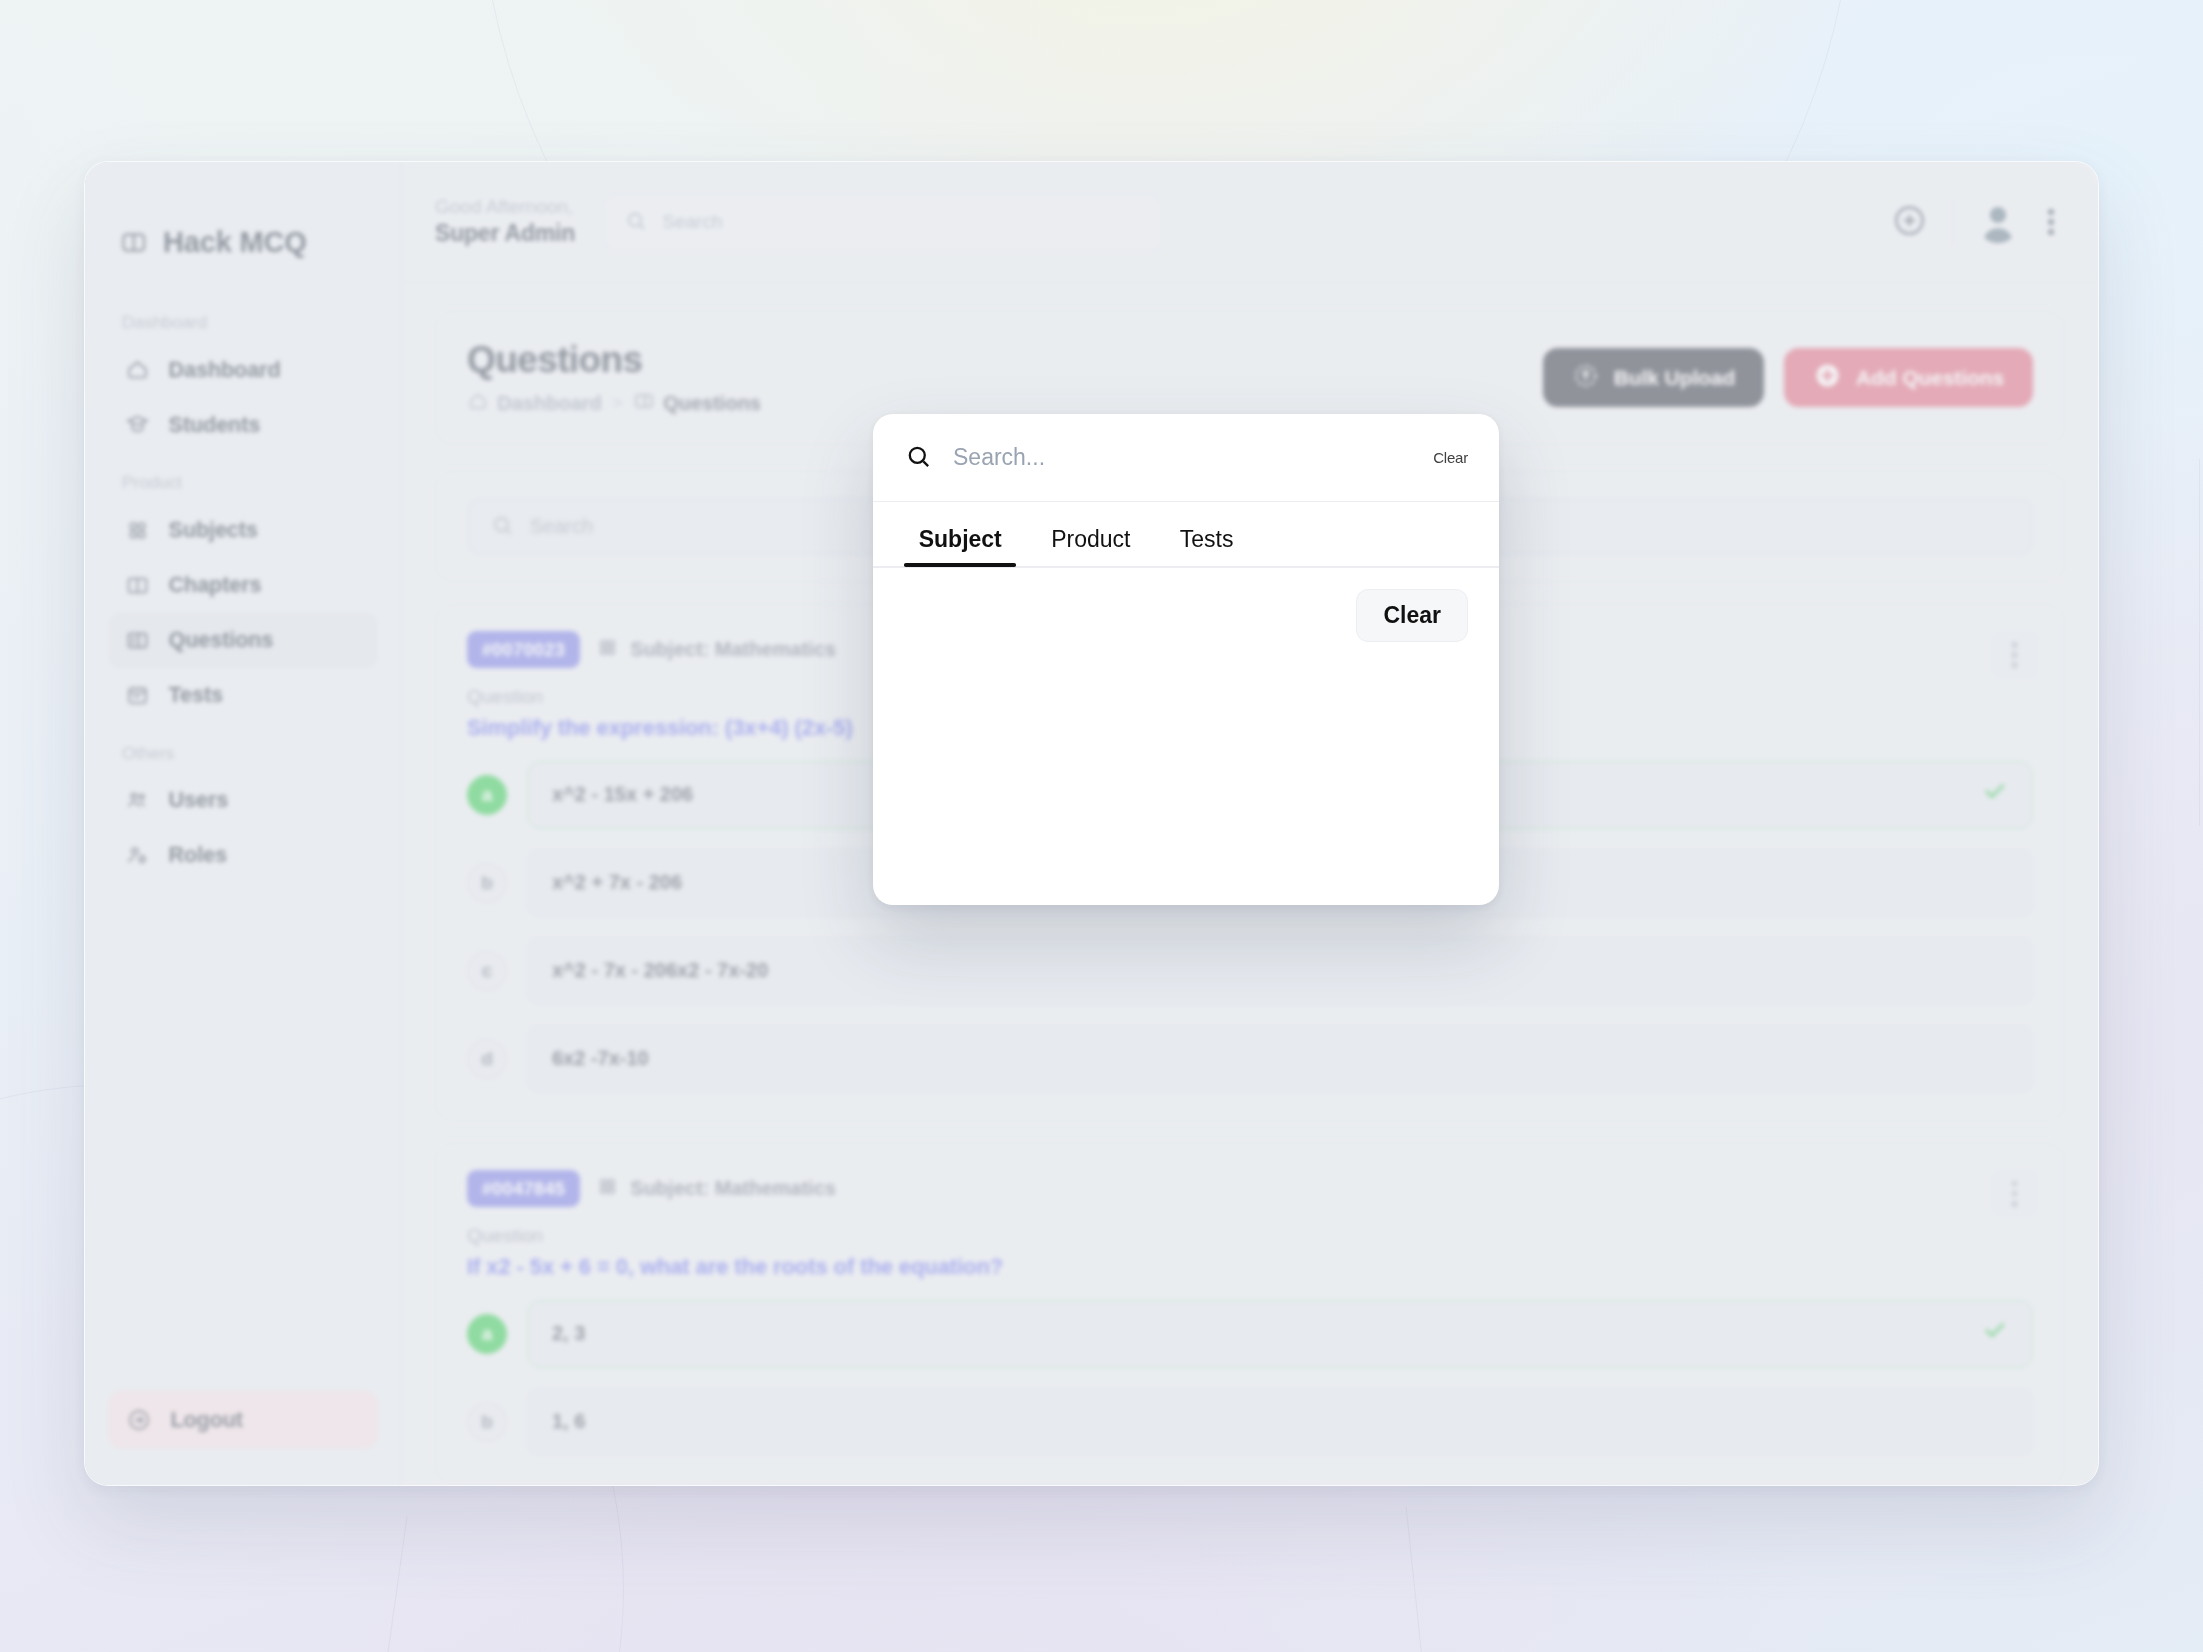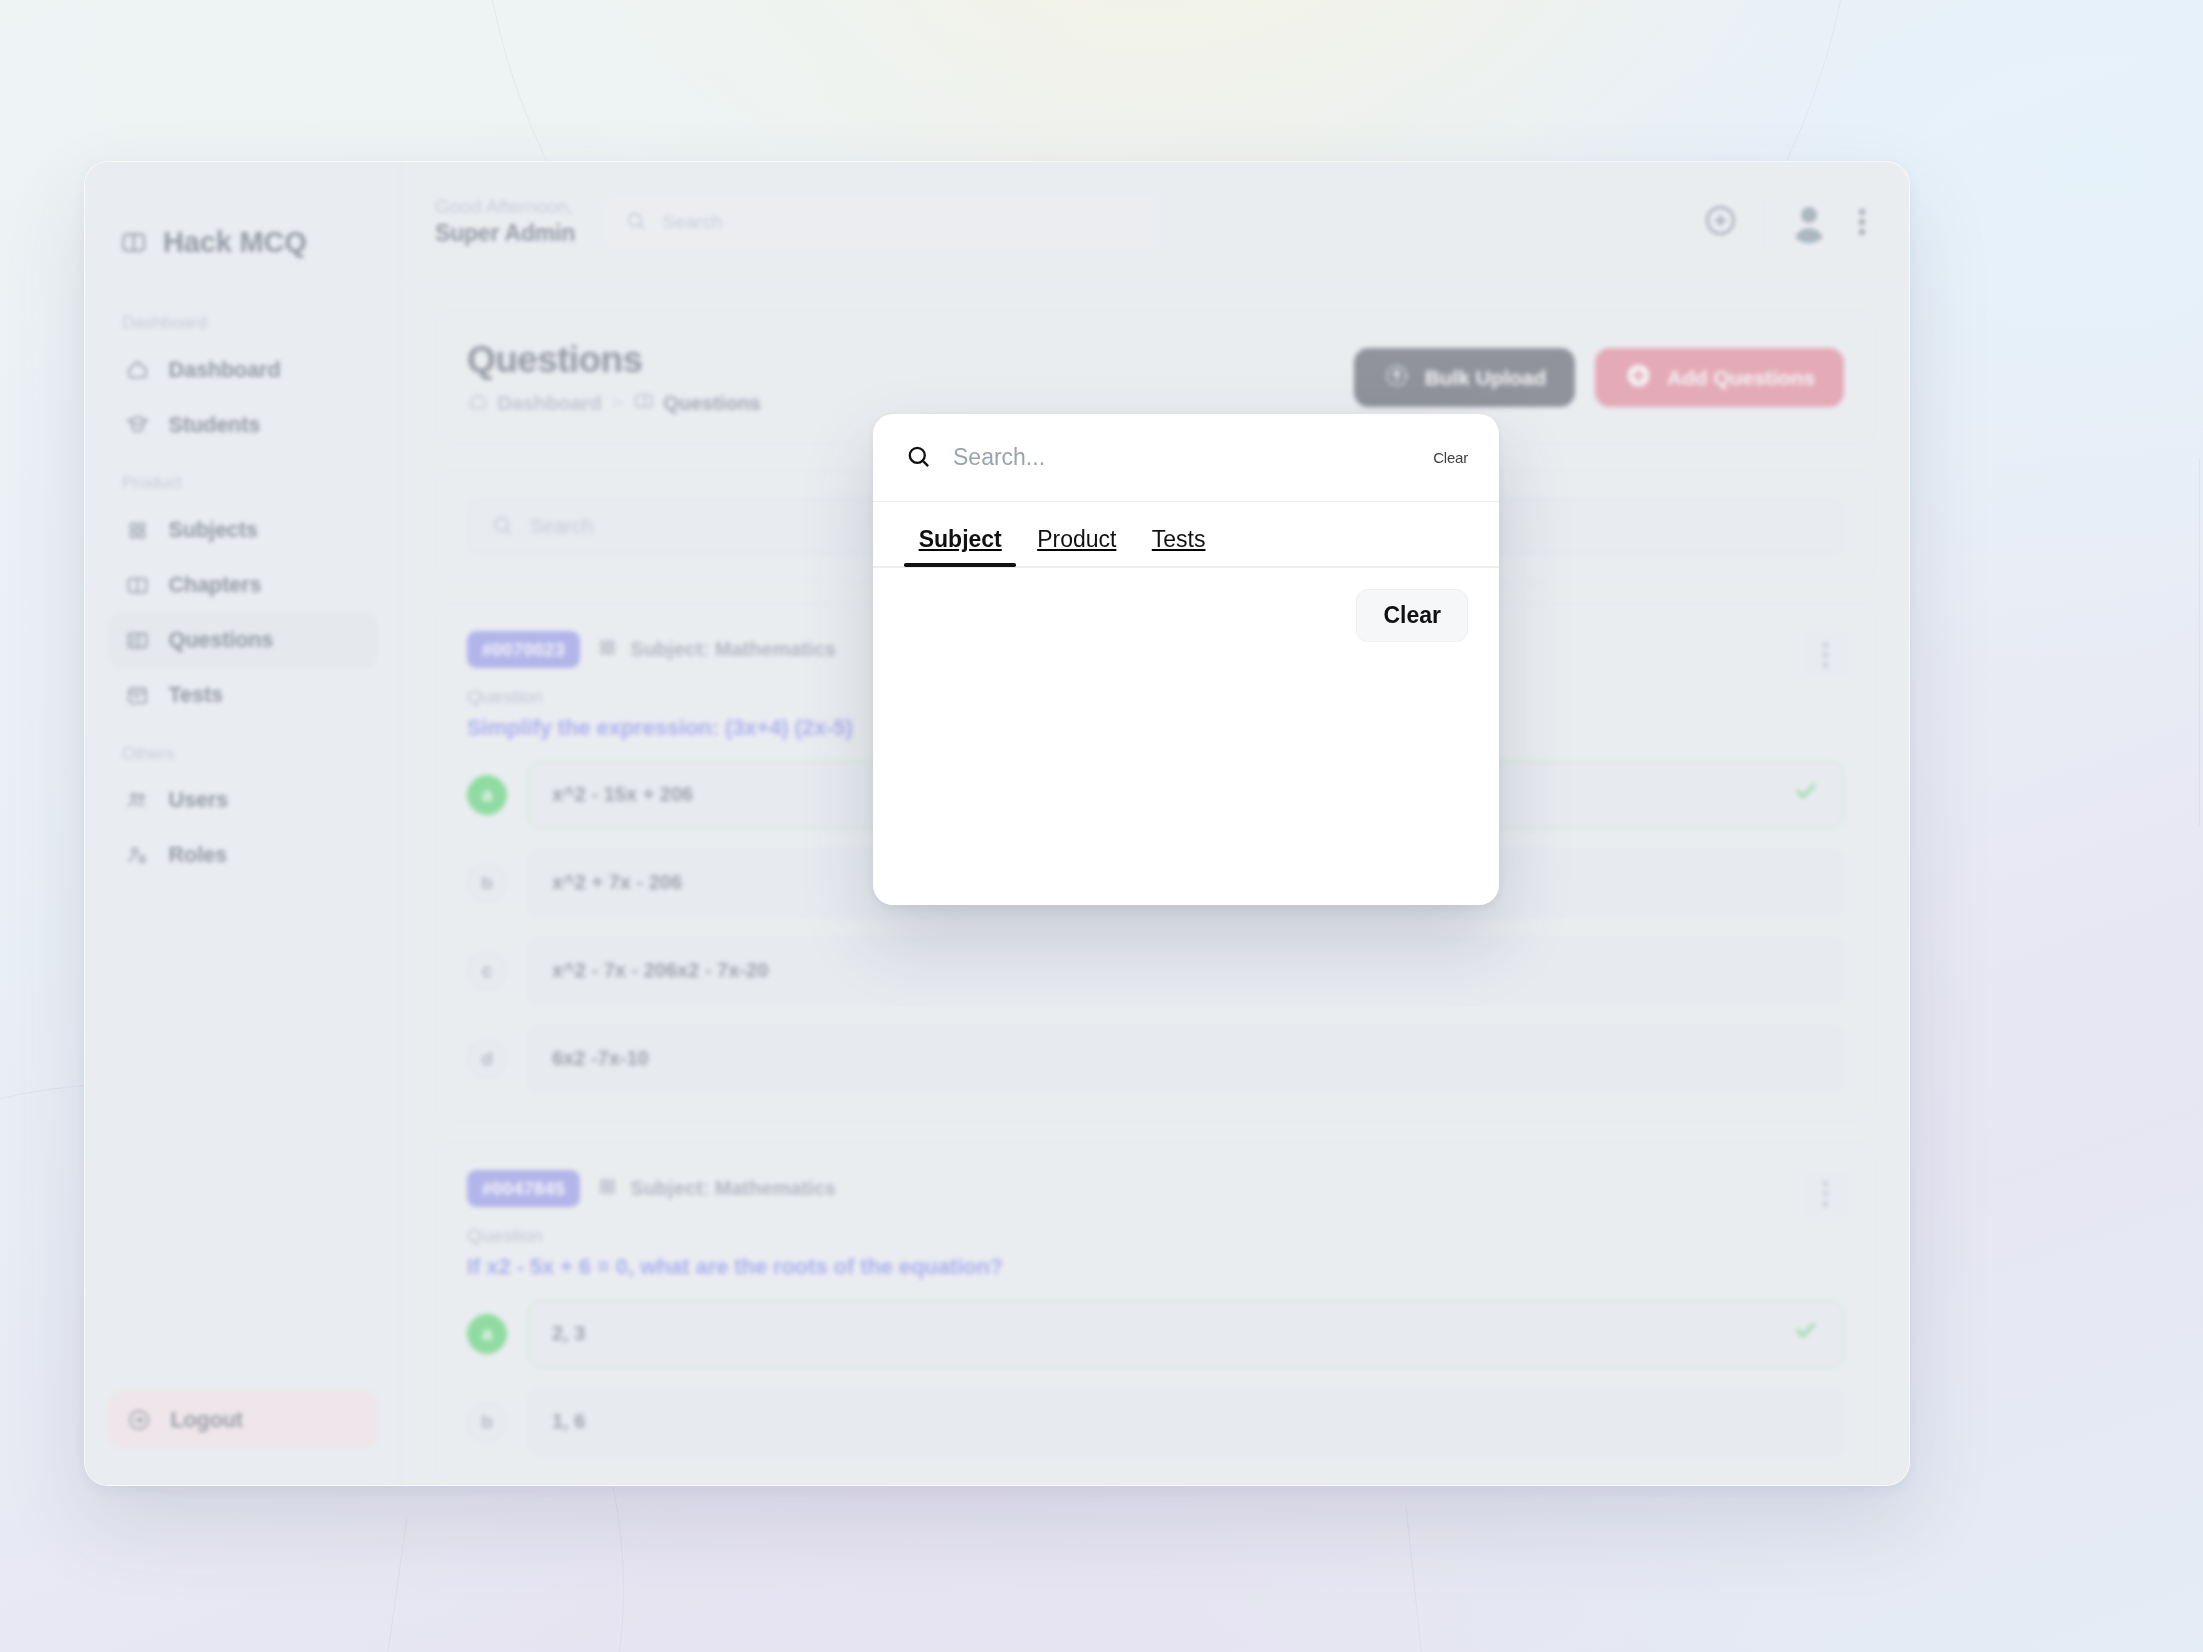--- a/index.html
+++ b/index.html
@@ -18,21 +18,21 @@
   .bg-arc { position:absolute; border-radius:50%; border:1.4px solid rgba(140,140,175,.10); pointer-events:none; }
   .arc1 { width:1377px; height:1377px; left:478px; top:-826px; }
   .arc2 { width:1010px; height:1010px; left:-386px; top:1084px; }
   .bg-line { position:absolute; width:1.4px; background:rgba(140,140,175,.10); pointer-events:none; }
   .l1 { left:390px; top:1515px; height:239px; transform:rotate(8deg); }
   .l2 { left:1419px; top:1506px; height:257px; transform:rotate(-6deg); }
   .l3 { left:2199px; top:459px; height:367px; }
 
   
   .window {
-    position:absolute; left:84px; top:161px; width:1826px; height:1325px;
+    position:absolute; left:84px; top:161px; width:2015px; height:1325px;
     background:#e7eaee; border-radius:24px;
     border:1.4px solid rgba(255,255,255,.75);
     box-shadow:0 37px 83px rgba(60,70,100,.13), 0 3.7px 13px rgba(60,70,100,.06);
     overflow:hidden; display:flex;
   }
 
   
   .sidebar { width:317px; flex:0 0 317px; background:#e4e8ed; display:flex; flex-direction:column;
              border-right:0.9px solid rgba(150,160,175,.18); }
   .brand { display:flex; align-items:center; gap:15.6px; padding:40px 0 0 35px; height:121px; }
@@ -111,22 +111,22 @@
 
   
   .scrim { position:absolute; inset:0; background:rgba(236,239,243,.55); backdrop-filter:blur(2.3px); }
   .modal { position:absolute; left:788px; top:252px; width:626px; height:491px; background:#fff;
            border-radius:20px; box-shadow:0 33px 73px rgba(40,50,80,.18), 0 2.8px 9.2px rgba(40,50,80,.07);
            display:flex; flex-direction:column; overflow:hidden; }
   .modal-search { height:88px; flex:0 0 88px; display:flex; align-items:center; gap:20px;
                   padding:0 31px; border-bottom:0.9px solid #ededf1; }
   .modal-search .ph { font-size:23px; color:#9aa3b1; flex:1 1 auto; }
   .clear-btn { font-size:15px; color:#404040; font-weight:400; cursor:pointer; letter-spacing:-0.2px; }
-  .tabs { display:flex; gap:6px; padding:24px 31px 0 31px; border-bottom:0.9px solid #ededf1;
-          margin:0 0 0 0;text-decoration:underline; }
+  .tabs { display:flex; gap:20px; padding:24px 31px 0 31px; border-bottom:0.9px solid #ededf1;
+          margin:0 0 0 0; }
   .tab { font-size:23px; color:#111; padding:0 14.7px 13px 14.7px; cursor:pointer; position:relative; }
   .tab.active { font-weight:700; }
   .tab.active::after { content:""; position:absolute; left:0; right:0; bottom:-0.9px; height:3.7px;
                        background:#111; border-radius:1.8px; }
   .opt-list { flex:1 1 auto; padding:20px 31px 0 31px; overflow:hidden; }
   .chk-row { display:flex; align-items:center; gap:20px; height:56px; cursor:pointer; }
   .chk { width:27.5px; height:27.5px; border-radius:6.4px; border:1.8px solid #e2566f; flex:0 0 27.5px; }
   .chk-label { font-size:24px; color:#111; font-weight:500; letter-spacing:-0.2px; }
   .modal-foot { height:96px; flex:0 0 96px; border-top:0.9px solid #ededf1; display:flex;
                 align-items:center; justify-content:flex-end; padding:0 31px; }

